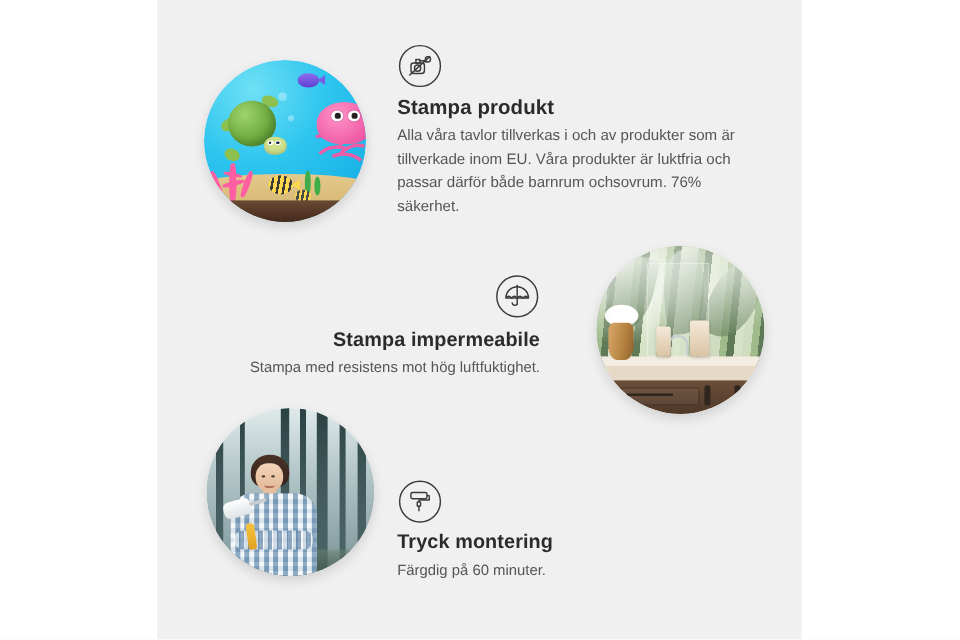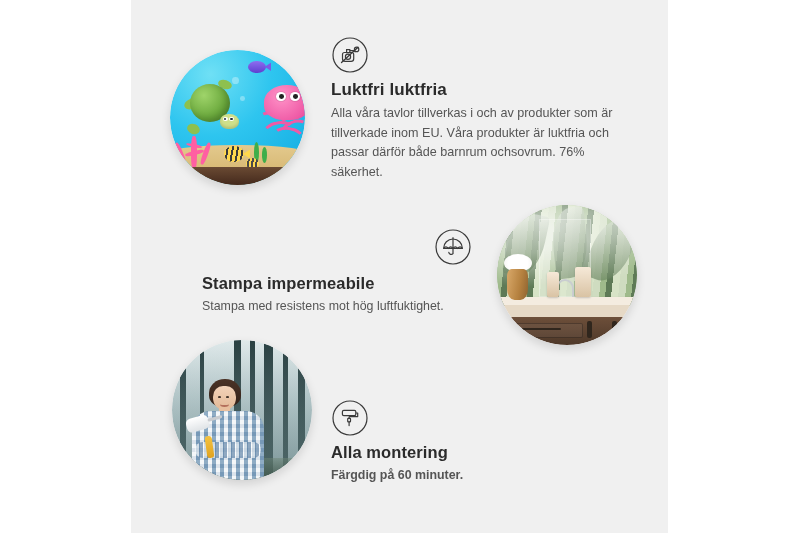--- a/index.html
+++ b/index.html
@@ -298,28 +298,28 @@
   .feature p{
     margin:0;
     font-size:12.6px;
     line-height:1.55;
     color:#555555;
   }
 
   #feature-odourless{left:331px;top:36px;width:300px;}
   #feature-odourless .icon-wrap{margin-left:0;}
 
-  #feature-waterproof{left:202px;top:228px;width:270px;}
+  #feature-waterproof{left:180px;top:228px;width:270px;text-align:right;}
   #feature-waterproof .icon-wrap{margin-left:auto;}
   #feature-waterproof h3{font-size:16.5px;margin-top:8px;}
   #feature-waterproof p{font-size:12.4px;}
 
   #feature-assembly{left:331px;top:399px;width:260px;}
   #feature-assembly h3{font-size:16.5px;}
-  #feature-assembly p{font-size:12.4px;font-weight:bold;}
+  #feature-assembly p{font-size:12.4px;}
 
   svg{display:block;}
 </style>
 </head>
 <body>
 
 <div id="stage">
 
   <div id="panel"></div>
 
@@ -430,21 +430,21 @@
       <svg width="38" height="38" viewBox="0 0 38 38" aria-hidden="true">
         <circle cx="19" cy="19" r="17" fill="none" stroke="#3a3a3a" stroke-width="1.2"></circle>
         <path d="M13.5 16.5 h7.2 a2 2 0 0 1 2 2 v4.2 a2.6 2.6 0 0 1 -2.6 2.6 h-6 a2.6 2.6 0 0 1 -2.6 -2.6 v-4.2 a2 2 0 0 1 2 -2 z" fill="none" stroke="#3a3a3a" stroke-width="1.2"></path>
         <rect x="15.6" y="13.6" width="3.2" height="3" fill="none" stroke="#3a3a3a" stroke-width="1.2"></rect>
         <path d="M18.8 14.6 h3.6 a1.6 1.6 0 0 1 1.6 1.6" fill="none" stroke="#3a3a3a" stroke-width="1.2"></path>
         <circle cx="25.6" cy="13.4" r="2.2" fill="none" stroke="#3a3a3a" stroke-width="1.2"></circle>
         <circle cx="17" cy="20.8" r="2.6" fill="none" stroke="#3a3a3a" stroke-width="1.2"></circle>
         <line x1="10.5" y1="26.5" x2="27" y2="11.2" stroke="#3a3a3a" stroke-width="1.3" stroke-linecap="round"></line>
       </svg>
     </div>
-    <h3>Luktfri luktfria</h3>
+    <h3>Stampa produkt</h3>
     <p>Alla våra tavlor tillverkas i och av produkter som är tillverkade inom EU. Våra produkter är luktfria och passar därför både barnrum ochsovrum. 76% säkerhet.</p>
   </div>
 
   <div class="feature" id="feature-waterproof">
     <div class="icon-wrap">
       <svg width="38" height="38" viewBox="0 0 38 38" aria-hidden="true">
         <circle cx="19" cy="19" r="17" fill="none" stroke="#3a3a3a" stroke-width="1.2"></circle>
         <path d="M9.6 20.4 a9.4 9.4 0 0 1 18.8 0 z" fill="none" stroke="#3a3a3a" stroke-width="1.2" stroke-linejoin="round"></path>
         <path d="M9.6 20.4 q2.35 -3.1 4.7 0 q2.35 -3.1 4.7 0 q2.35 -3.1 4.7 0 q2.35 -3.1 4.7 0" fill="none" stroke="#3a3a3a" stroke-width="1.1"></path>
         <line x1="19" y1="11" x2="19" y2="25.6" stroke="#3a3a3a" stroke-width="1.2"></line>
@@ -460,17 +460,17 @@
     <div class="icon-wrap">
       <svg width="38" height="38" viewBox="0 0 38 38" aria-hidden="true">
         <circle cx="19" cy="19" r="17" fill="none" stroke="#3a3a3a" stroke-width="1.2"></circle>
         <rect x="11.4" y="11.4" width="13.4" height="5.2" rx="1.4" fill="none" stroke="#3a3a3a" stroke-width="1.2"></rect>
         <path d="M24.8 14 h1.9 v3.6 h-8.6" fill="none" stroke="#3a3a3a" stroke-width="1.2" stroke-linejoin="round"></path>
         <line x1="18.1" y1="17.6" x2="18.1" y2="19.4" stroke="#3a3a3a" stroke-width="1.2"></line>
         <rect x="16.7" y="19.4" width="2.8" height="3.4" rx="0.6" fill="none" stroke="#3a3a3a" stroke-width="1.2"></rect>
         <line x1="18.1" y1="22.8" x2="18.1" y2="26.6" stroke="#3a3a3a" stroke-width="1.2" stroke-linecap="round"></line>
       </svg>
     </div>
-    <h3>Alla montering</h3>
+    <h3>Tryck montering</h3>
     <p>Färgdig på 60 minuter.</p>
   </div>
 
 </div>
 
 </body></html>

